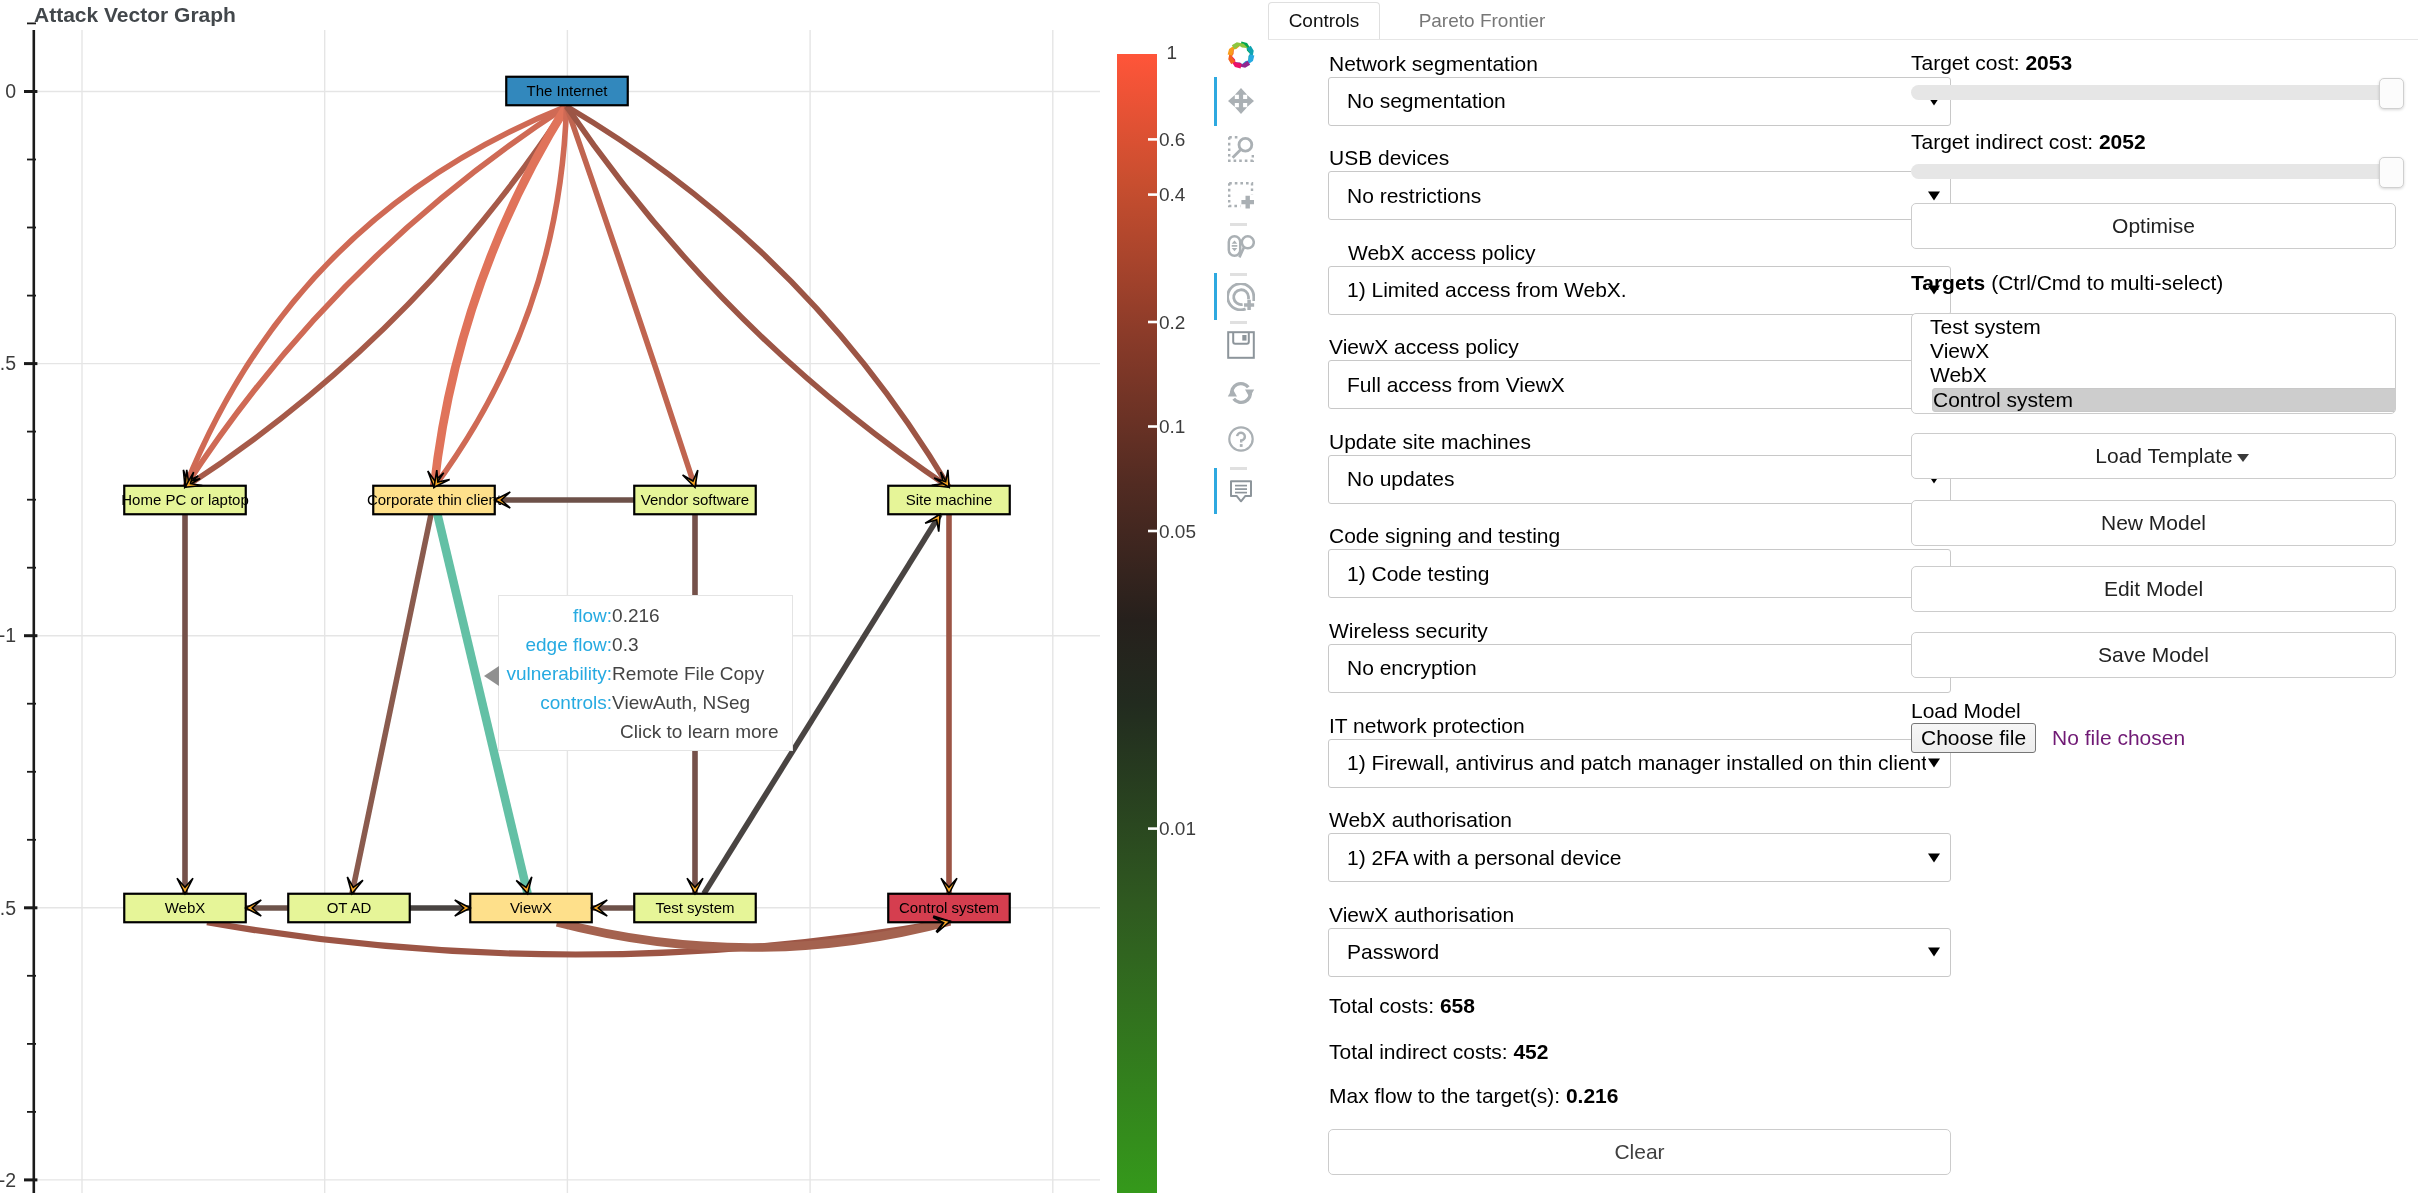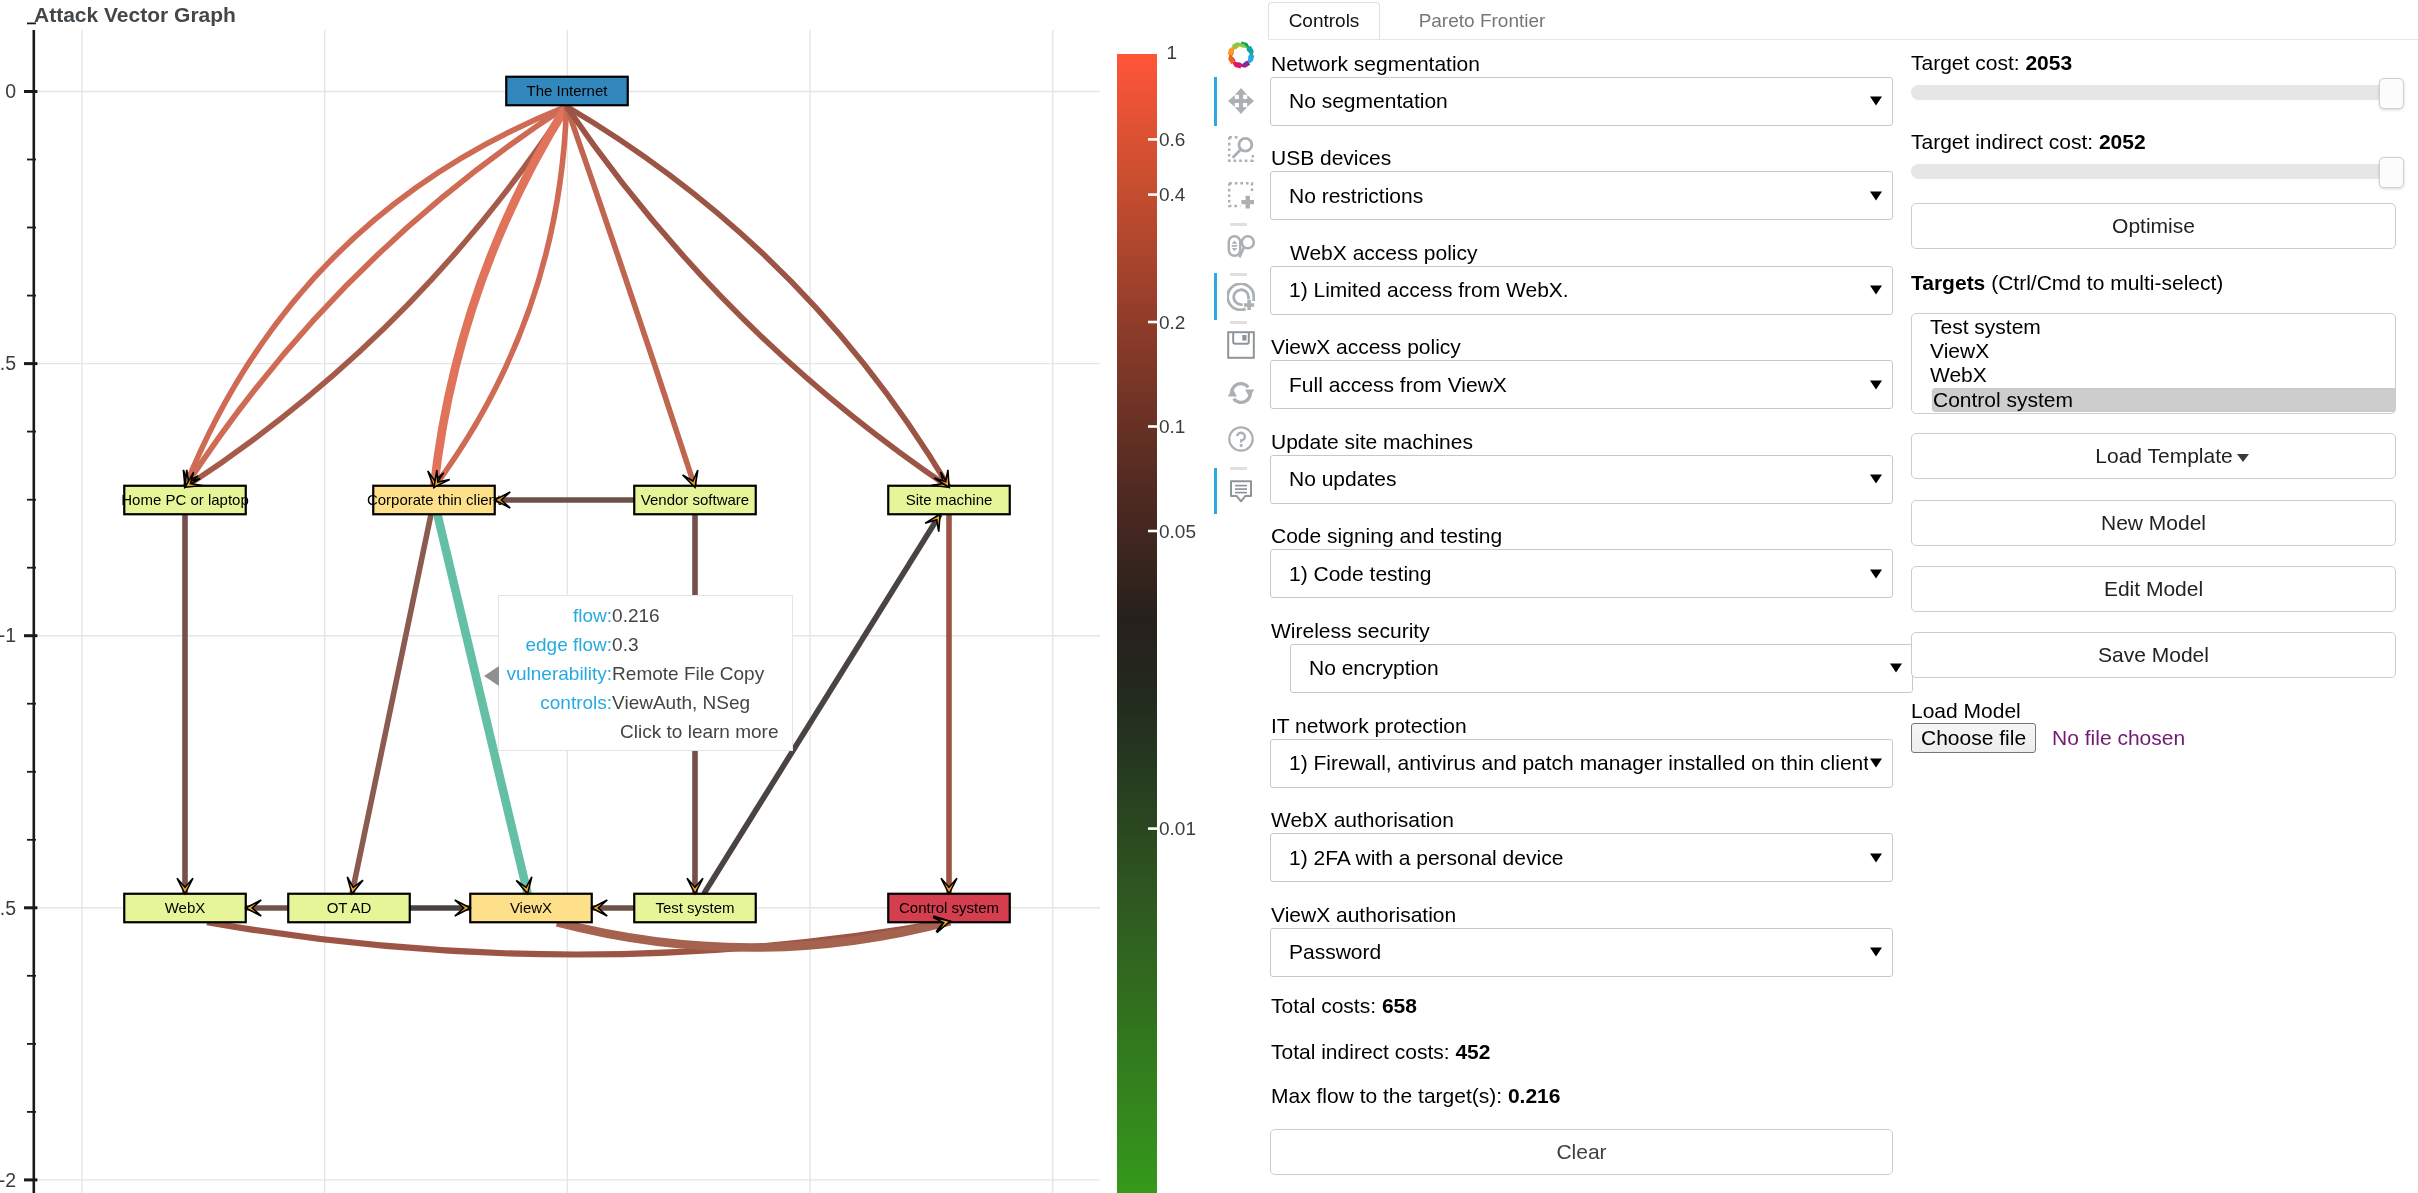--- a/index.html
+++ b/index.html
@@ -24,21 +24,21 @@
   .tb-div{position:absolute;left:17px;width:17px;height:3px;background:#e0e0e0;}
   .tb-bar{position:absolute;left:0.5px;width:3px;background:#2ea9e0;}
 
   
   #tabs{position:absolute;left:1268px;top:0;width:1150px;height:40px;}
   .tab{position:absolute;top:2px;height:38px;display:flex;align-items:center;justify-content:center;font-size:19px;box-sizing:border-box;}
   .tab.active{border:1px solid #dfdfdf;border-bottom:1px solid #fff;border-radius:4px 4px 0 0;background:#fff;color:#111;}
   .tab.inactive{color:#777;}
   #tabbar-line{position:absolute;left:1268px;top:39px;width:1150px;height:1px;background:#e6e6e6;}
 
-  #ctrl-col{position:absolute;left:1270px;top:0;width:628px;height:1128px;}
+  #ctrl-col{position:absolute;left:1328px;top:0;width:628px;height:1128px;}
   .ctl-label{position:absolute;left:1px;font-size:21px;color:#000;line-height:25px;white-space:nowrap;}
   .sel{position:absolute;left:0;width:623px;height:49px;box-sizing:border-box;border:1px solid #c8c8c8;border-radius:3px;background:#fff;
        font-size:21px;color:#000;padding:0 24px 0 18px;display:flex;align-items:center;white-space:nowrap;overflow:hidden;}
   .sel .cap{display:block;overflow:hidden;}
   .caret{position:absolute;right:10px;top:50%;transform:translateY(-50%);width:0;height:0;
          border-left:6px solid transparent;border-right:6px solid transparent;border-top:9.6px solid #000;}
   .totals{position:absolute;left:1px;font-size:21px;line-height:25px;white-space:nowrap;}
   .totals b{font-weight:bold;}
 
   .btn{position:absolute;left:0;width:623px;height:46px;box-sizing:border-box;border:1px solid #ccc;border-radius:5px;background:#fff;
@@ -402,21 +402,21 @@
       <div class="sel" style="top: 454.92px;">
         <span class="cap">No updates</span>
         <div class="caret"></div>
       </div>
       <div class="ctl-label" style="top: 523.45px;">Code signing and testing</div>
       <div class="sel" style="top: 549.45px;">
         <span class="cap">1) Code testing</span>
         <div class="caret"></div>
       </div>
       <div class="ctl-label" style="top: 617.98px;">Wireless security</div>
-      <div class="sel" style="top: 643.98px; margin-left: 20px;">
+      <div class="sel" style="top: 643.98px;">
         <span class="cap">No encryption</span>
         <div class="caret"></div>
       </div>
       <div class="ctl-label" style="top: 712.51px;">IT network protection</div>
       <div class="sel" style="top: 738.51px;">
         <span class="cap">1) Firewall, antivirus and patch manager installed on thin clients</span>
         <div class="caret"></div>
       </div>
       <div class="ctl-label" style="top: 807.04px;">WebX authorisation</div>
       <div class="sel" style="top: 833.04px;">

